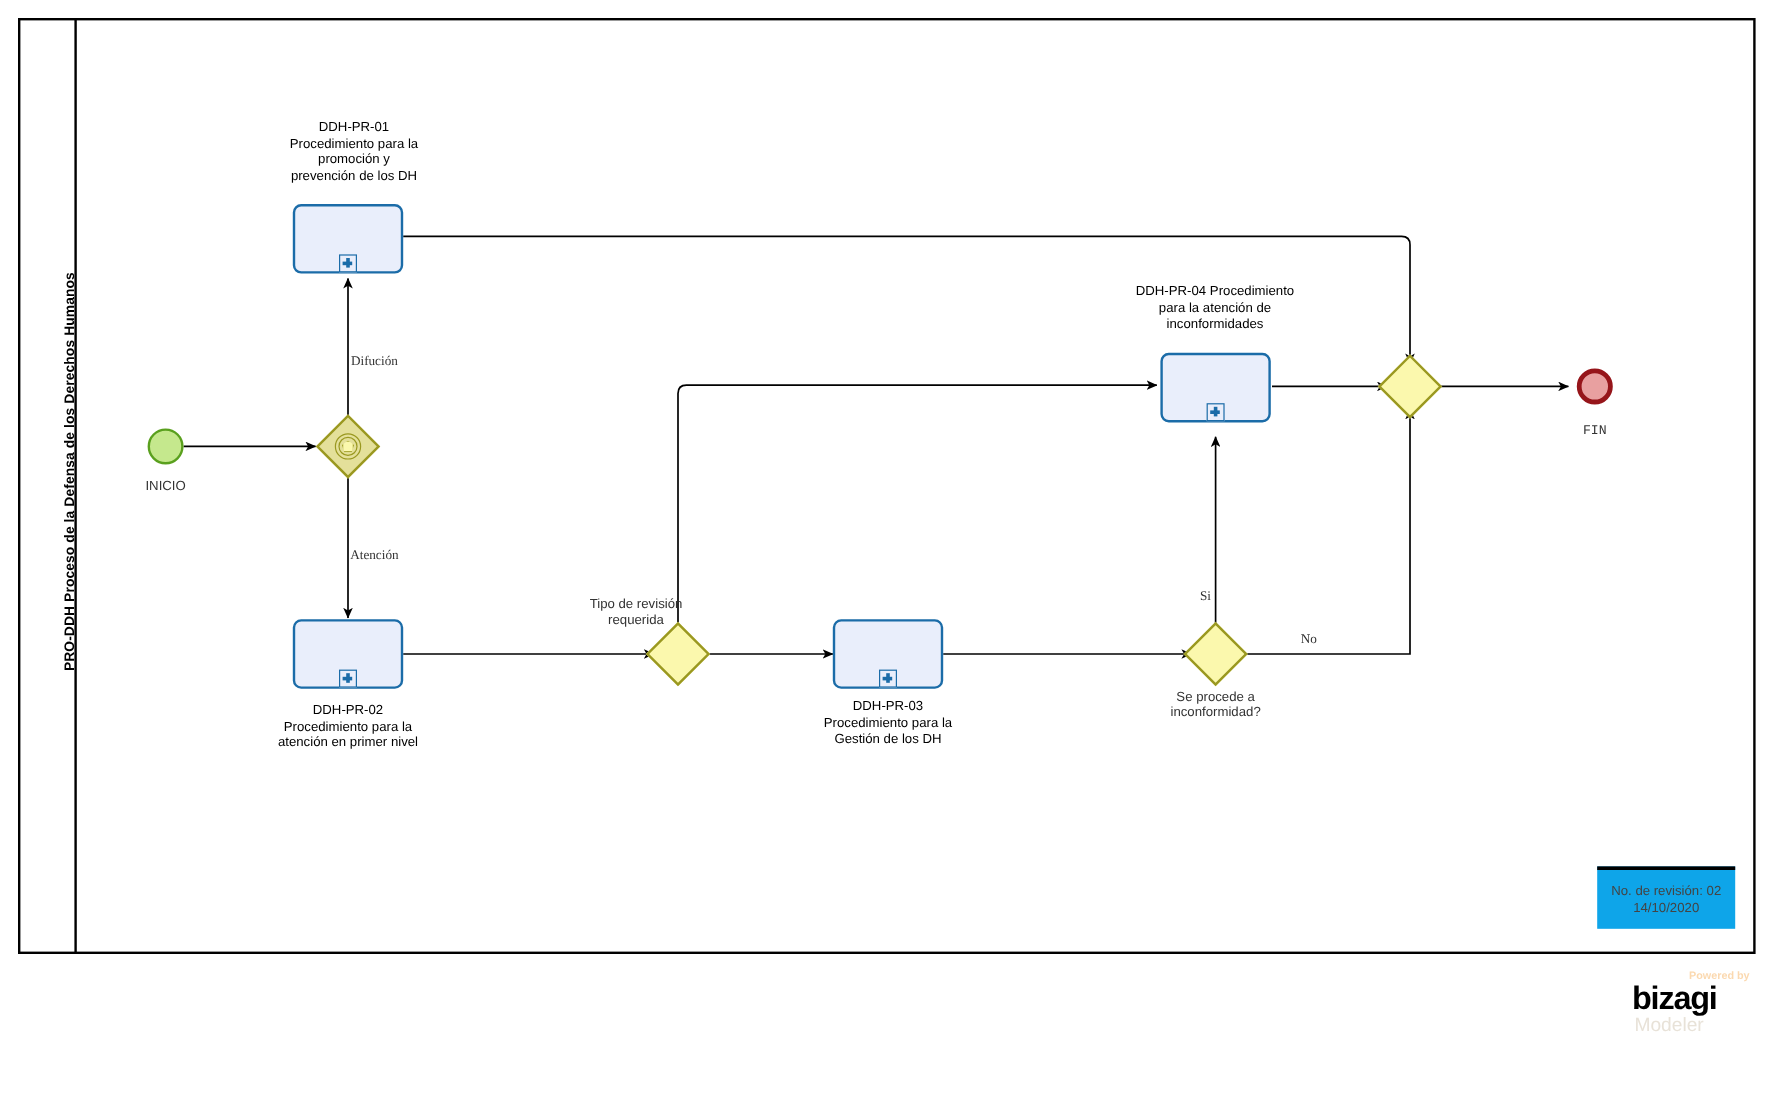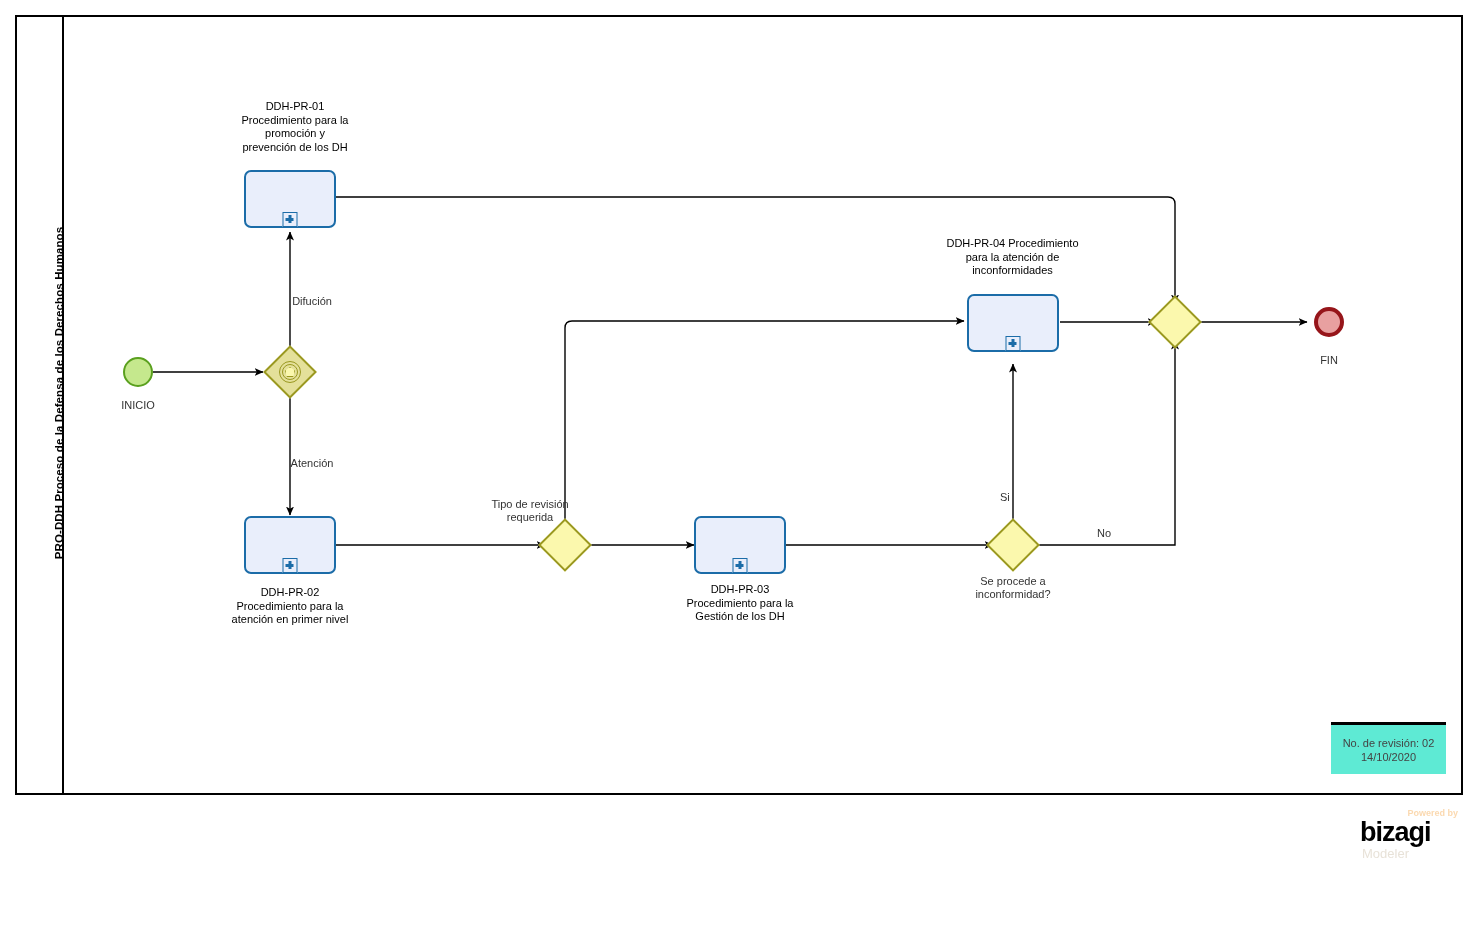--- a/index.html
+++ b/index.html
@@ -171,30 +171,31 @@
   }
 
   
   .flow-label {
     position: absolute;
     font-size: 11px;
     color: #333333;
     text-align: center;
     line-height: 13px;
     white-space: nowrap;
+    font-family: Liberation Serif, serif;
   }
 
   
   .revision-box {
     position: absolute;
     left: 1331px;
     top: 722px;
     width: 115px;
     height: 52px;
-    background: #5eead4;
+    background: #0ea5e9;
     border-top: 3px solid #000000;
     box-sizing: border-box;
     display: flex;
     align-items: center;
     justify-content: center;
     flex-direction: column;
     font-size: 11px;
     color: #444444;
     line-height: 14px;
   }
@@ -221,21 +222,21 @@
     left: 0; top: 11px;
     font-size: 27px;
     font-weight: bold;
     color: #000000;
     letter-spacing: -1px;
     line-height: 27px;
   }
   .bz-modeler {
     position: absolute;
     left: 2px; top: 38px;
-    font-size: 13px;
+    font-size: 16px;
     color: #e8e2d8;
   }
 </style>
 </head>
 <body>
 
 <div id="canvas">
 
   <div class="pool"></div>
   <div class="lane-header">
@@ -326,37 +327,37 @@
 
   <div class="gw-wrap" style="left:994px; top:526px;">
     <div class="gateway" style="left:0; top:0;"></div>
   </div>
   <div class="gw-label" style="left:938px; top:575px; width:150px;">
     <div>Se procede a</div>
     <div>inconformidad?</div>
   </div>
 
   <div class="flow-label" style="left:1000px; top:445px; width:40px; text-align:left;margin-top:46px;">Si</div>
-  <div class="flow-label" style="left:1072px; top:527px; width:40px; text-align:center;padding-left:12px;">No</div>
+  <div class="flow-label" style="left:1072px; top:527px; width:40px; text-align:left;padding-left:12px;">No</div>
 
   <div class="task-label" style="left:920px; top:237px; width:185px;">
     <div>DDH-PR-04 Procedimiento</div>
     <div>para la atención de</div>
     <div>inconformidades</div>
   </div>
   <div class="task" style="left:967px; top:294px;">
     <div class="subproc-marker"></div>
   </div>
 
   <div class="gw-wrap" style="left:1156px; top:303px;">
     <div class="gateway" style="left:0; top:0;"></div>
   </div>
 
   <div class="event end-event" style="left:1314px; top:307px;"></div>
-  <div class="event-label" style="left:1289px; top:354px; width:80px;">FIN</div>
+  <div class="event-label" style="left:1289px; top:354px; width:80px;font-family:Liberation Mono, monospace;">FIN</div>
 
   <div class="revision-box">
     <div>No. de revisión: 02</div>
     <div>14/10/2020</div>
   </div>
 
   <div class="bizagi">
     <div class="bz-powered">Powered by</div>
     <div class="bz-name">bizagi</div>
     <div class="bz-modeler">Modeler</div>

